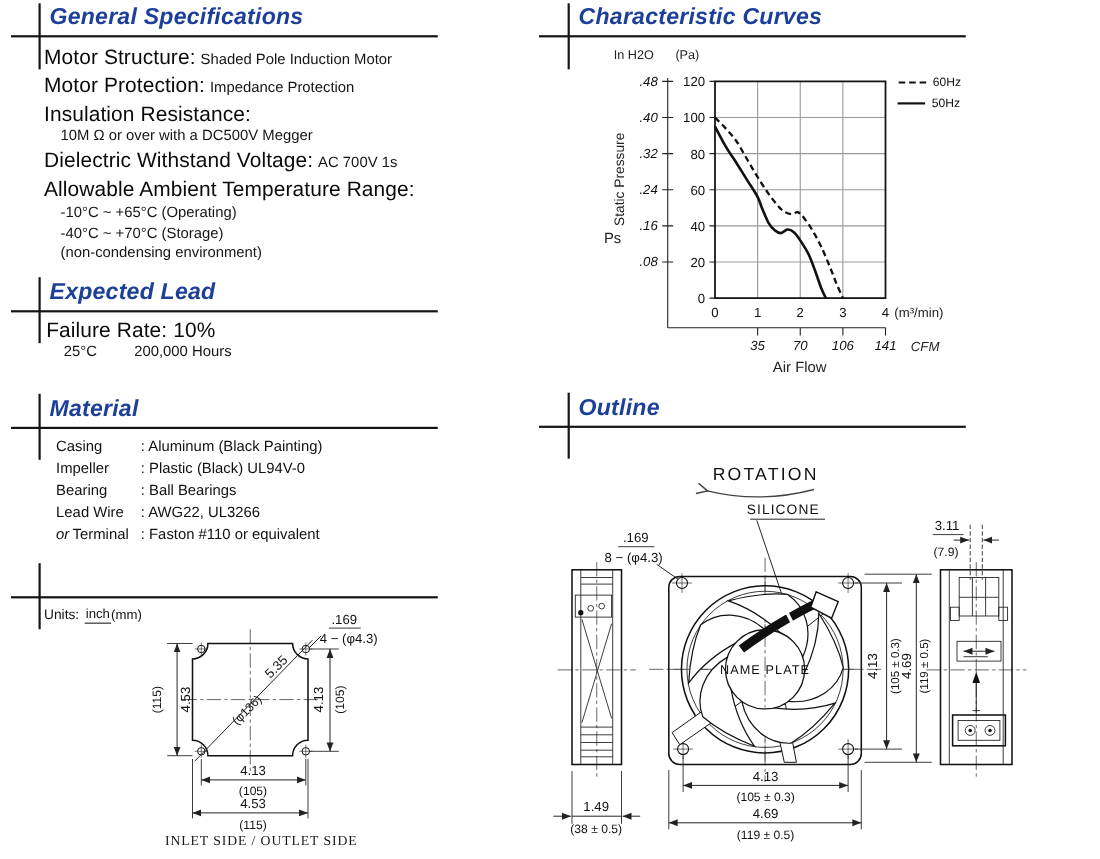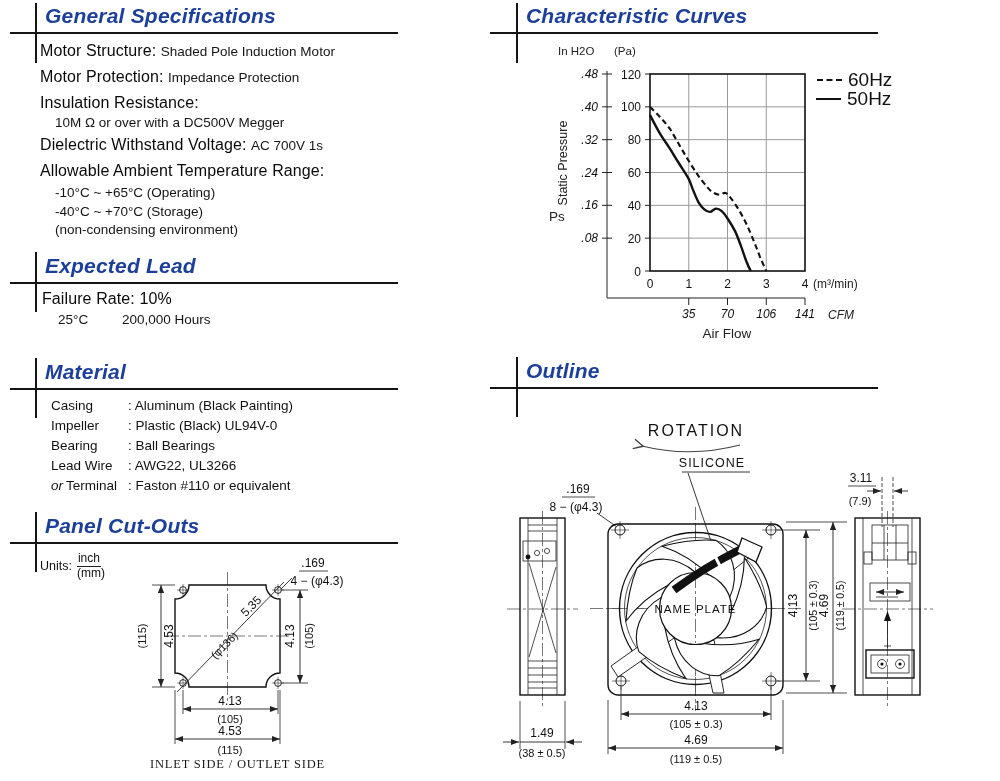--- a/index.html
+++ b/index.html
@@ -3,32 +3,32 @@
 <meta charset="utf-8">
 <style>
   html,body{margin:0;padding:0;background:#fff;}
   #page{position:relative;width:1000px;height:781px;background:#ffffff;
         font-family:"Liberation Sans",sans-serif;color:#111;overflow:hidden;}
   .abs{position:absolute;white-space:nowrap;}
   .sec-title{position:absolute;font-style:italic;font-weight:600;font-size:21px;
              color:var(--accent,#1c3f99);letter-spacing:.2px;}
   .sec-rule{position:absolute;height:2px;background:#151515;}
   .sec-bar{position:absolute;width:2px;background:#151515;}
-  .spec-label{font-size:16px;color:#0a0a0a;letter-spacing:.1px;}
+  .spec-label{font-size:19px;color:#0a0a0a;letter-spacing:.1px;}
   .spec-value{font-size:13.5px;color:#151515;}
   .sub{font-size:13.5px;color:#151515;}
   .mat-row{position:absolute;left:40px;font-size:13.5px;white-space:nowrap;}
   .mname{display:inline-block;min-width:88px;}
   .mname i{font-style:italic;margin-left:11px;}
   .units-wrap{position:absolute;display:flex;align-items:center;gap:5px;font-size:12.5px;}
-  .frac{display:inline-flex;flex-direction:column;align-items:flex-start;font-size:12px;line-height:1.15;}
+  .frac{display:inline-flex;flex-direction:row;align-items:flex-end;font-size:12px;line-height:1.15;}
   .frac .top{border-bottom:1px solid #222;padding:0 1px;}
   .caption{position:absolute;font-family:"Liberation Serif",serif;font-size:12.5px;
            letter-spacing:.8px;color:#1a1a1a;text-align:center;}
-  .legend-row{position:absolute;display:flex;align-items:center;gap:6px;font-size:19px;color:#111;}
+  .legend-row{position:absolute;display:flex;align-items:center;gap:6px;font-size:11px;color:#111;}
   .legend-sample{display:inline-block;width:25px;height:0;}
   .legend-sample.dashed{border-top:2.2px dashed #111;}
   .legend-sample.solid{border-top:2.6px solid #111;}
   .chart-lab{position:absolute;font-size:11.5px;color:#222;}
   .ylab-rot{position:absolute;left:505px;top:156px;width:116px;text-align:center;
             transform:rotate(-90deg);font-size:12.5px;color:#222;}
   svg text{fill:#111;font-family:"Liberation Sans",sans-serif;}
   .dn{font-size:12px;} .ds{font-size:11px;} .dt{font-size:10.5px;}
   .cl{stroke:#555;stroke-width:.8;stroke-dasharray:13 3 3 3;fill:none;}
   .dim{stroke:#222;stroke-width:.9;fill:none;}
@@ -50,21 +50,20 @@
 
   <div class="sec-bar" style="left:35px;top:252px;height:60px"></div>
   <div class="sec-title" style="left:45px;top:254px">Expected Lead</div>
   <div class="sec-rule" style="left:10px;top:282px;width:388px"></div>
 
   <div class="sec-bar" style="left:35px;top:358px;height:60px"></div>
   <div class="sec-title" style="left:45px;top:360px">Material</div>
   <div class="sec-rule" style="left:10px;top:388px;width:388px"></div>
 
   <div class="sec-bar" style="left:35px;top:512px;height:60px"></div>
-  <div class="sec-title" style="left:45px;top:514px">Panel Cut-Outs</div>
   <div class="sec-rule" style="left:10px;top:542px;width:388px"></div>
 
   <div class="sec-bar" style="left:516px;top:357px;height:60px"></div>
   <div class="sec-title" style="left:526px;top:359px">Outline</div>
   <div class="sec-rule" style="left:490px;top:387px;width:388px"></div>
 
   <div class="abs" style="left:40px;top:42px">
     <span class="spec-label">Motor Structure:</span>
     <span class="spec-value">Shaded Pole Induction Motor</span>
   </div>

